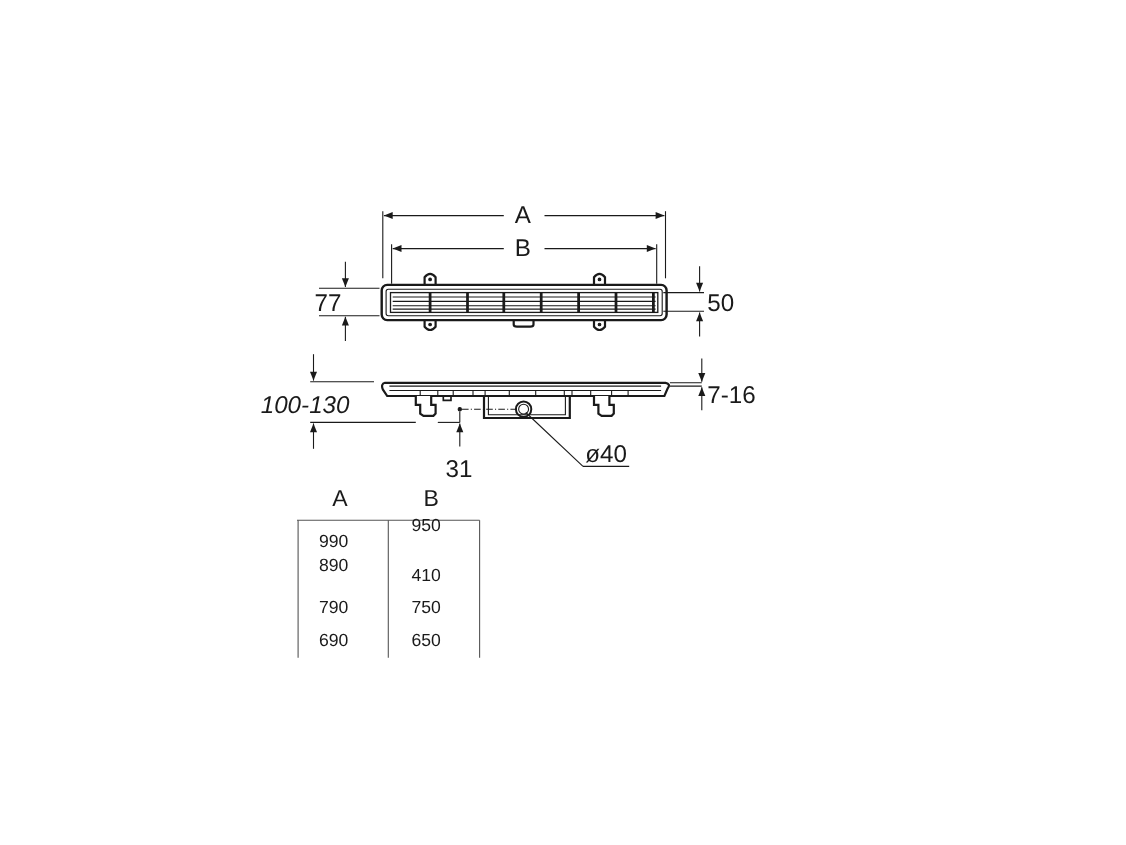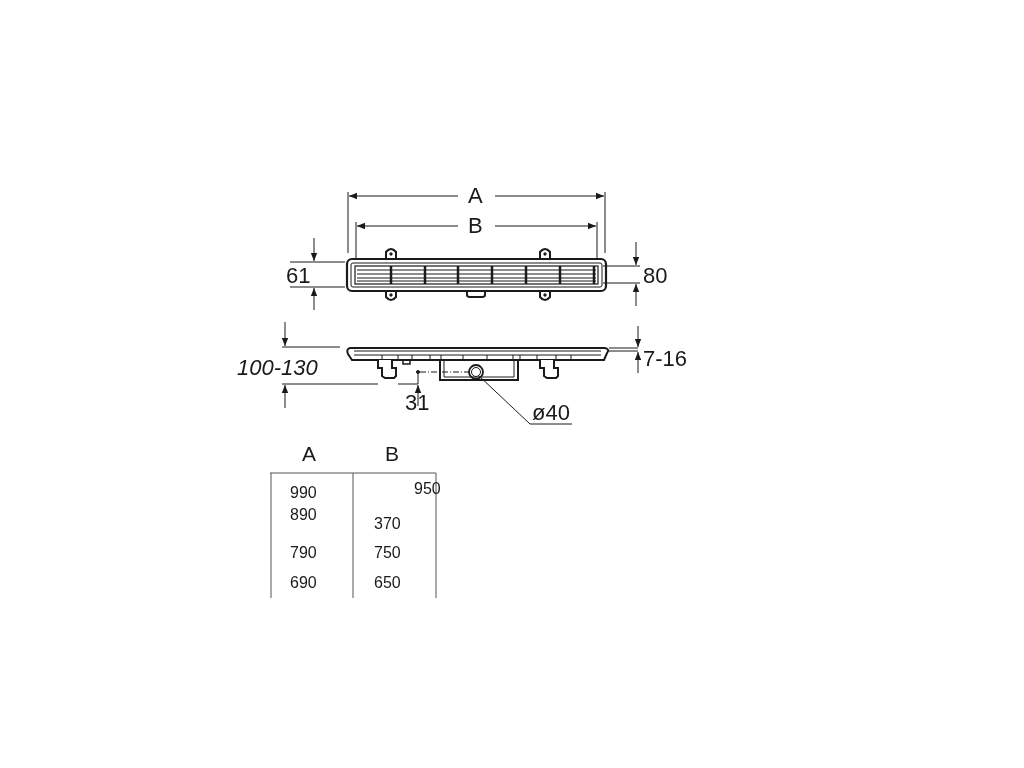--- a/index.html
+++ b/index.html
@@ -134,35 +134,35 @@
   <g stroke="#555" stroke-width="1">
     <line x1="270" y1="473" x2="436" y2="473"></line>
     <line x1="271" y1="473" x2="271" y2="598"></line>
     <line x1="353" y1="473" x2="353" y2="598"></line>
     <line x1="436" y1="473" x2="436" y2="598"></line>
   </g>
 </svg>
 
 <span class="lbl" style="left:468px;top:185px;">A</span>
 <span class="lbl" style="left:468px;top:215px;">B</span>
-<span class="lbl" style="left:286px;top:265px;">61</span>
-<span class="lbl" style="left:643px;top:265px;">80</span>
+<span class="lbl" style="left:286px;top:265px;">77</span>
+<span class="lbl" style="left:643px;top:265px;">50</span>
 <span class="lbl" style="left:237px;top:357px;font-style:italic;">100-130</span>
 <span class="lbl" style="left:643px;top:348px;">7-16</span>
-<span class="lbl" style="left:405px;top:392px;">31</span>
+<span class="lbl" style="left:405px;top:416px;">31</span>
 <span class="lbl" style="left:532px;top:402px;">ø40</span>
 
 <div class="tbl">
   <span class="hdr" style="left:32px;">A</span>
   <span class="hdr" style="left:115px;">B</span>
 
   <span class="cell" style="left:20px;top:42px;">990</span>
-  <span class="cell" style="left:104px;top:38px;margin-left:40px;">950</span>
+  <span class="cell" style="left:104px;top:28px;">950</span>
 
   <span class="cell" style="left:20px;top:64px;">890</span>
-  <span class="cell" style="left:104px;top:73px;">370</span>
+  <span class="cell" style="left:104px;top:73px;">410</span>
 
   <span class="cell" style="left:20px;top:102px;">790</span>
   <span class="cell" style="left:104px;top:102px;">750</span>
 
   <span class="cell" style="left:20px;top:132px;text-align:center;">690</span>
   <span class="cell" style="left:104px;top:132px;">650</span>
 </div>
 
 </body></html>

